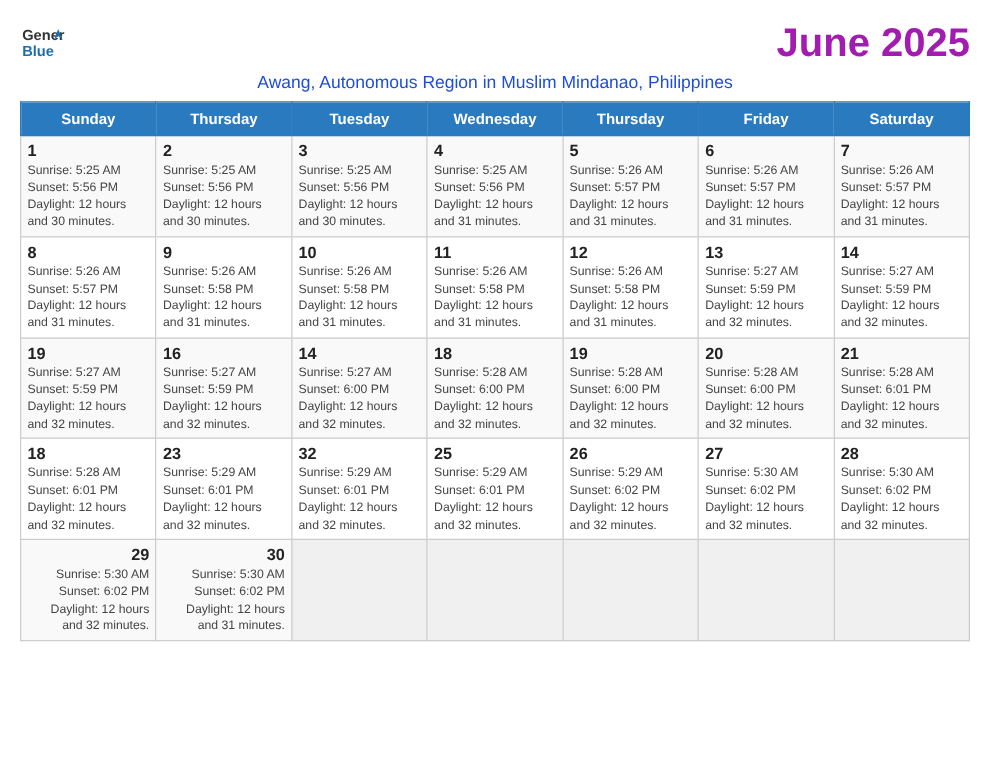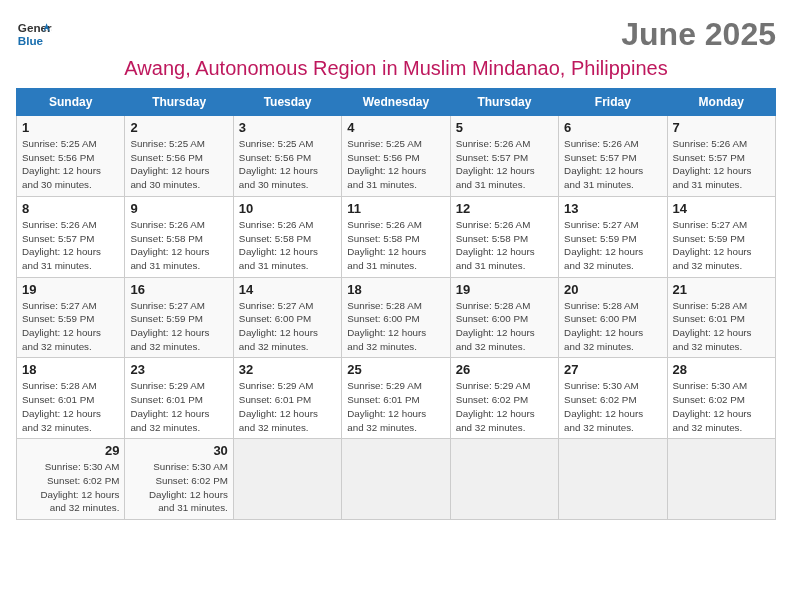--- a/index.html
+++ b/index.html
@@ -21,27 +21,27 @@
       align-items: center;
       gap: 4px;
     }
     .logo-icon {
       width: 36px;
       height: 36px;
     }
     .month-title {
       font-size: 32px;
       font-weight: bold;
-      color: #737373;
+      color: #a21caf;
       text-align: left;
     }
     .subtitle {
       text-align: center;
-      font-size: 20px;
-      color: #be185d;
+      font-size: 14px;
+      color: #1d4ed8;
       margin-bottom: 8px;
     }
     table {
       width: 100%;
       border-collapse: collapse;
       font-size: 10.5px;
     }
     thead th {
       background: #2a7abf;
       color: #fff;
@@ -101,21 +101,21 @@
 
 <table>
   <thead>
     <tr id="header-row">
         <th>Sunday</th>
         <th>Thursday</th>
         <th>Tuesday</th>
         <th>Wednesday</th>
         <th>Thursday</th>
         <th>Friday</th>
-        <th>Monday</th>
+        <th>Saturday</th>
       </tr>
   </thead>
   <tbody id="calendar-body">
       <tr>
         <td>
           <span class="day-num">1</span>
           <div class="day-info" style="white-space: pre-line;">Sunrise: 5:25 AM
 Sunset: 5:56 PM
 Daylight: 12 hours
 and 30 minutes.</div>

